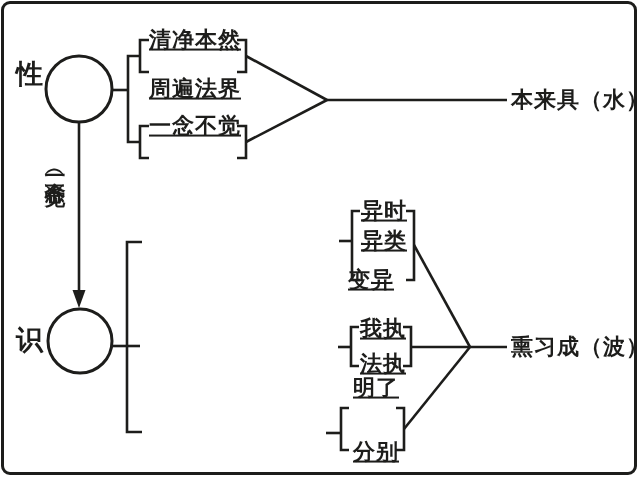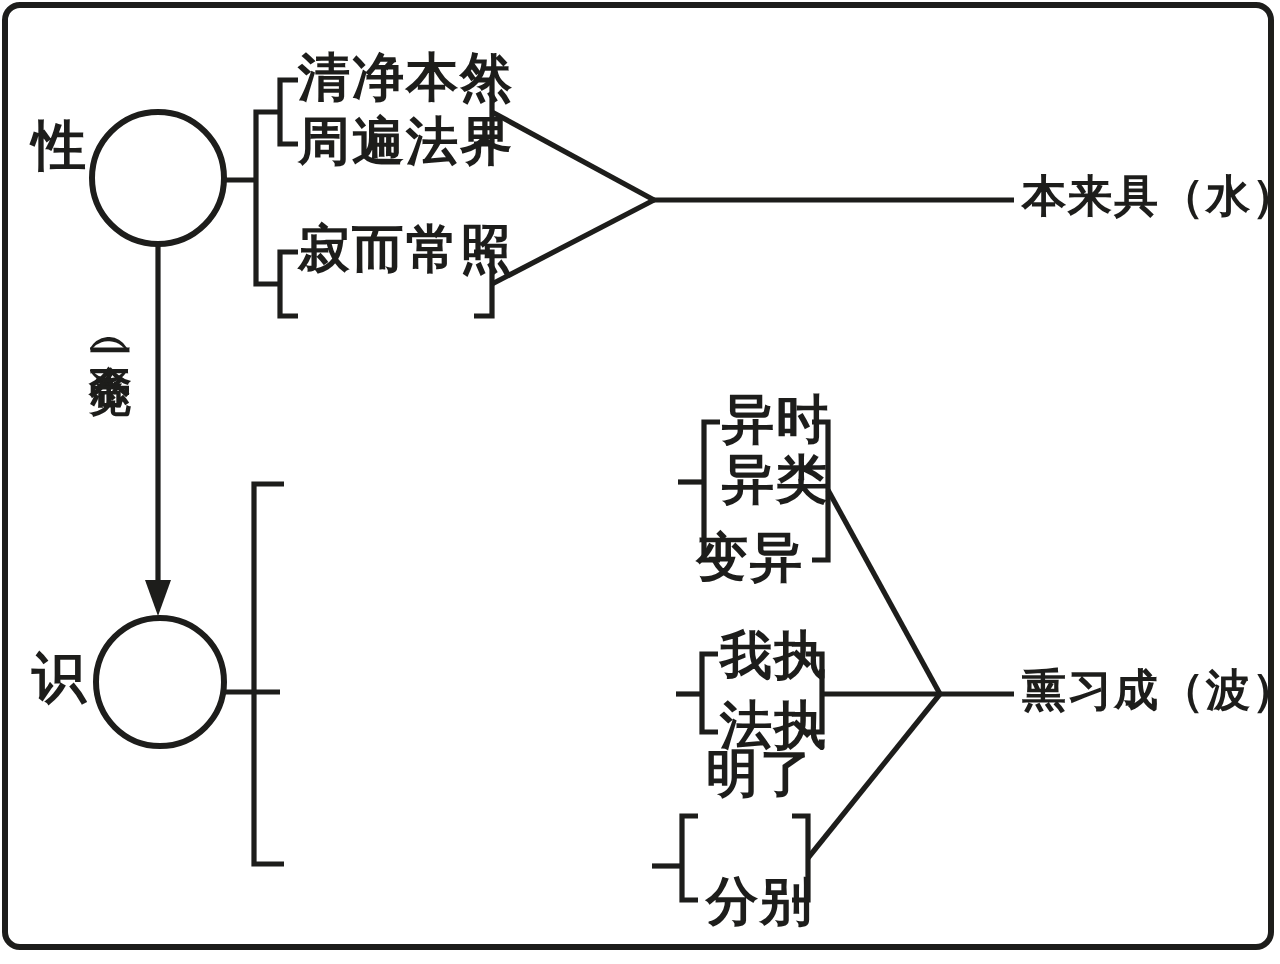--- a/index.html
+++ b/index.html
@@ -9,21 +9,21 @@
   }
   .frame{
     position:absolute;left:1px;top:1px;width:630px;height:468px;
     border:3px solid #1d1d1b;border-radius:9px;pointer-events:none;
   }
   .lbl{
     position:absolute;white-space:nowrap;font-weight:bold;line-height:1;
     transform:translateY(-52%);letter-spacing:1px;
   }
   .big{font-size:27px;}
-  .t23{font-size:26px;}
+  .t23{font-size:22px;text-decoration:underline;}
   .t22{font-size:22px;}
   .vert{
     position:absolute;writing-mode:vertical-rl;font-weight:bold;
     font-size:21px;line-height:1.1;letter-spacing:2px;white-space:nowrap;
   }
   svg{position:absolute;left:0;top:0;}
   .ln{stroke:#1d1d1b;stroke-width:2.6;fill:none;}
 </style>
 </head>
 <body>
@@ -62,22 +62,22 @@
     <path class="ln" d="M396 408 H404 V450 H396"></path>
 
     <path class="ln" d="M414 245 L470 347"></path>
     <path class="ln" d="M404 429 L470 347"></path>
     <path class="ln" d="M411 347 H507"></path>
   </svg>
 
   <span class="lbl big" style="left:16px;top:74px">性</span>
 
   <span class="lbl t23" style="left:149px;top:40px">清净本然</span>
-  <span class="lbl t23" style="left:149px;top:72px">周遍法界</span>
-  <span class="lbl t23" style="left:149px;top:126px">寂而常照</span>
+  <span class="lbl t23" style="left:149px;top:89px">周遍法界</span>
+  <span class="lbl t23" style="left:149px;top:126px">一念不觉</span>
 
   <span class="lbl t22" style="left:511px;top:100px">本来具（水）</span>
 
   <span class="vert" style="left:43px;top:162px">（一念不觉）</span>
 
   <span class="lbl big" style="left:16px;top:340px">识</span>
 
   <span class="lbl t23" style="left:361px;top:211px">异时</span>
   <span class="lbl t23" style="left:361px;top:241px">异类</span>
   <span class="lbl t23" style="left:348px;top:280px">变异</span>

